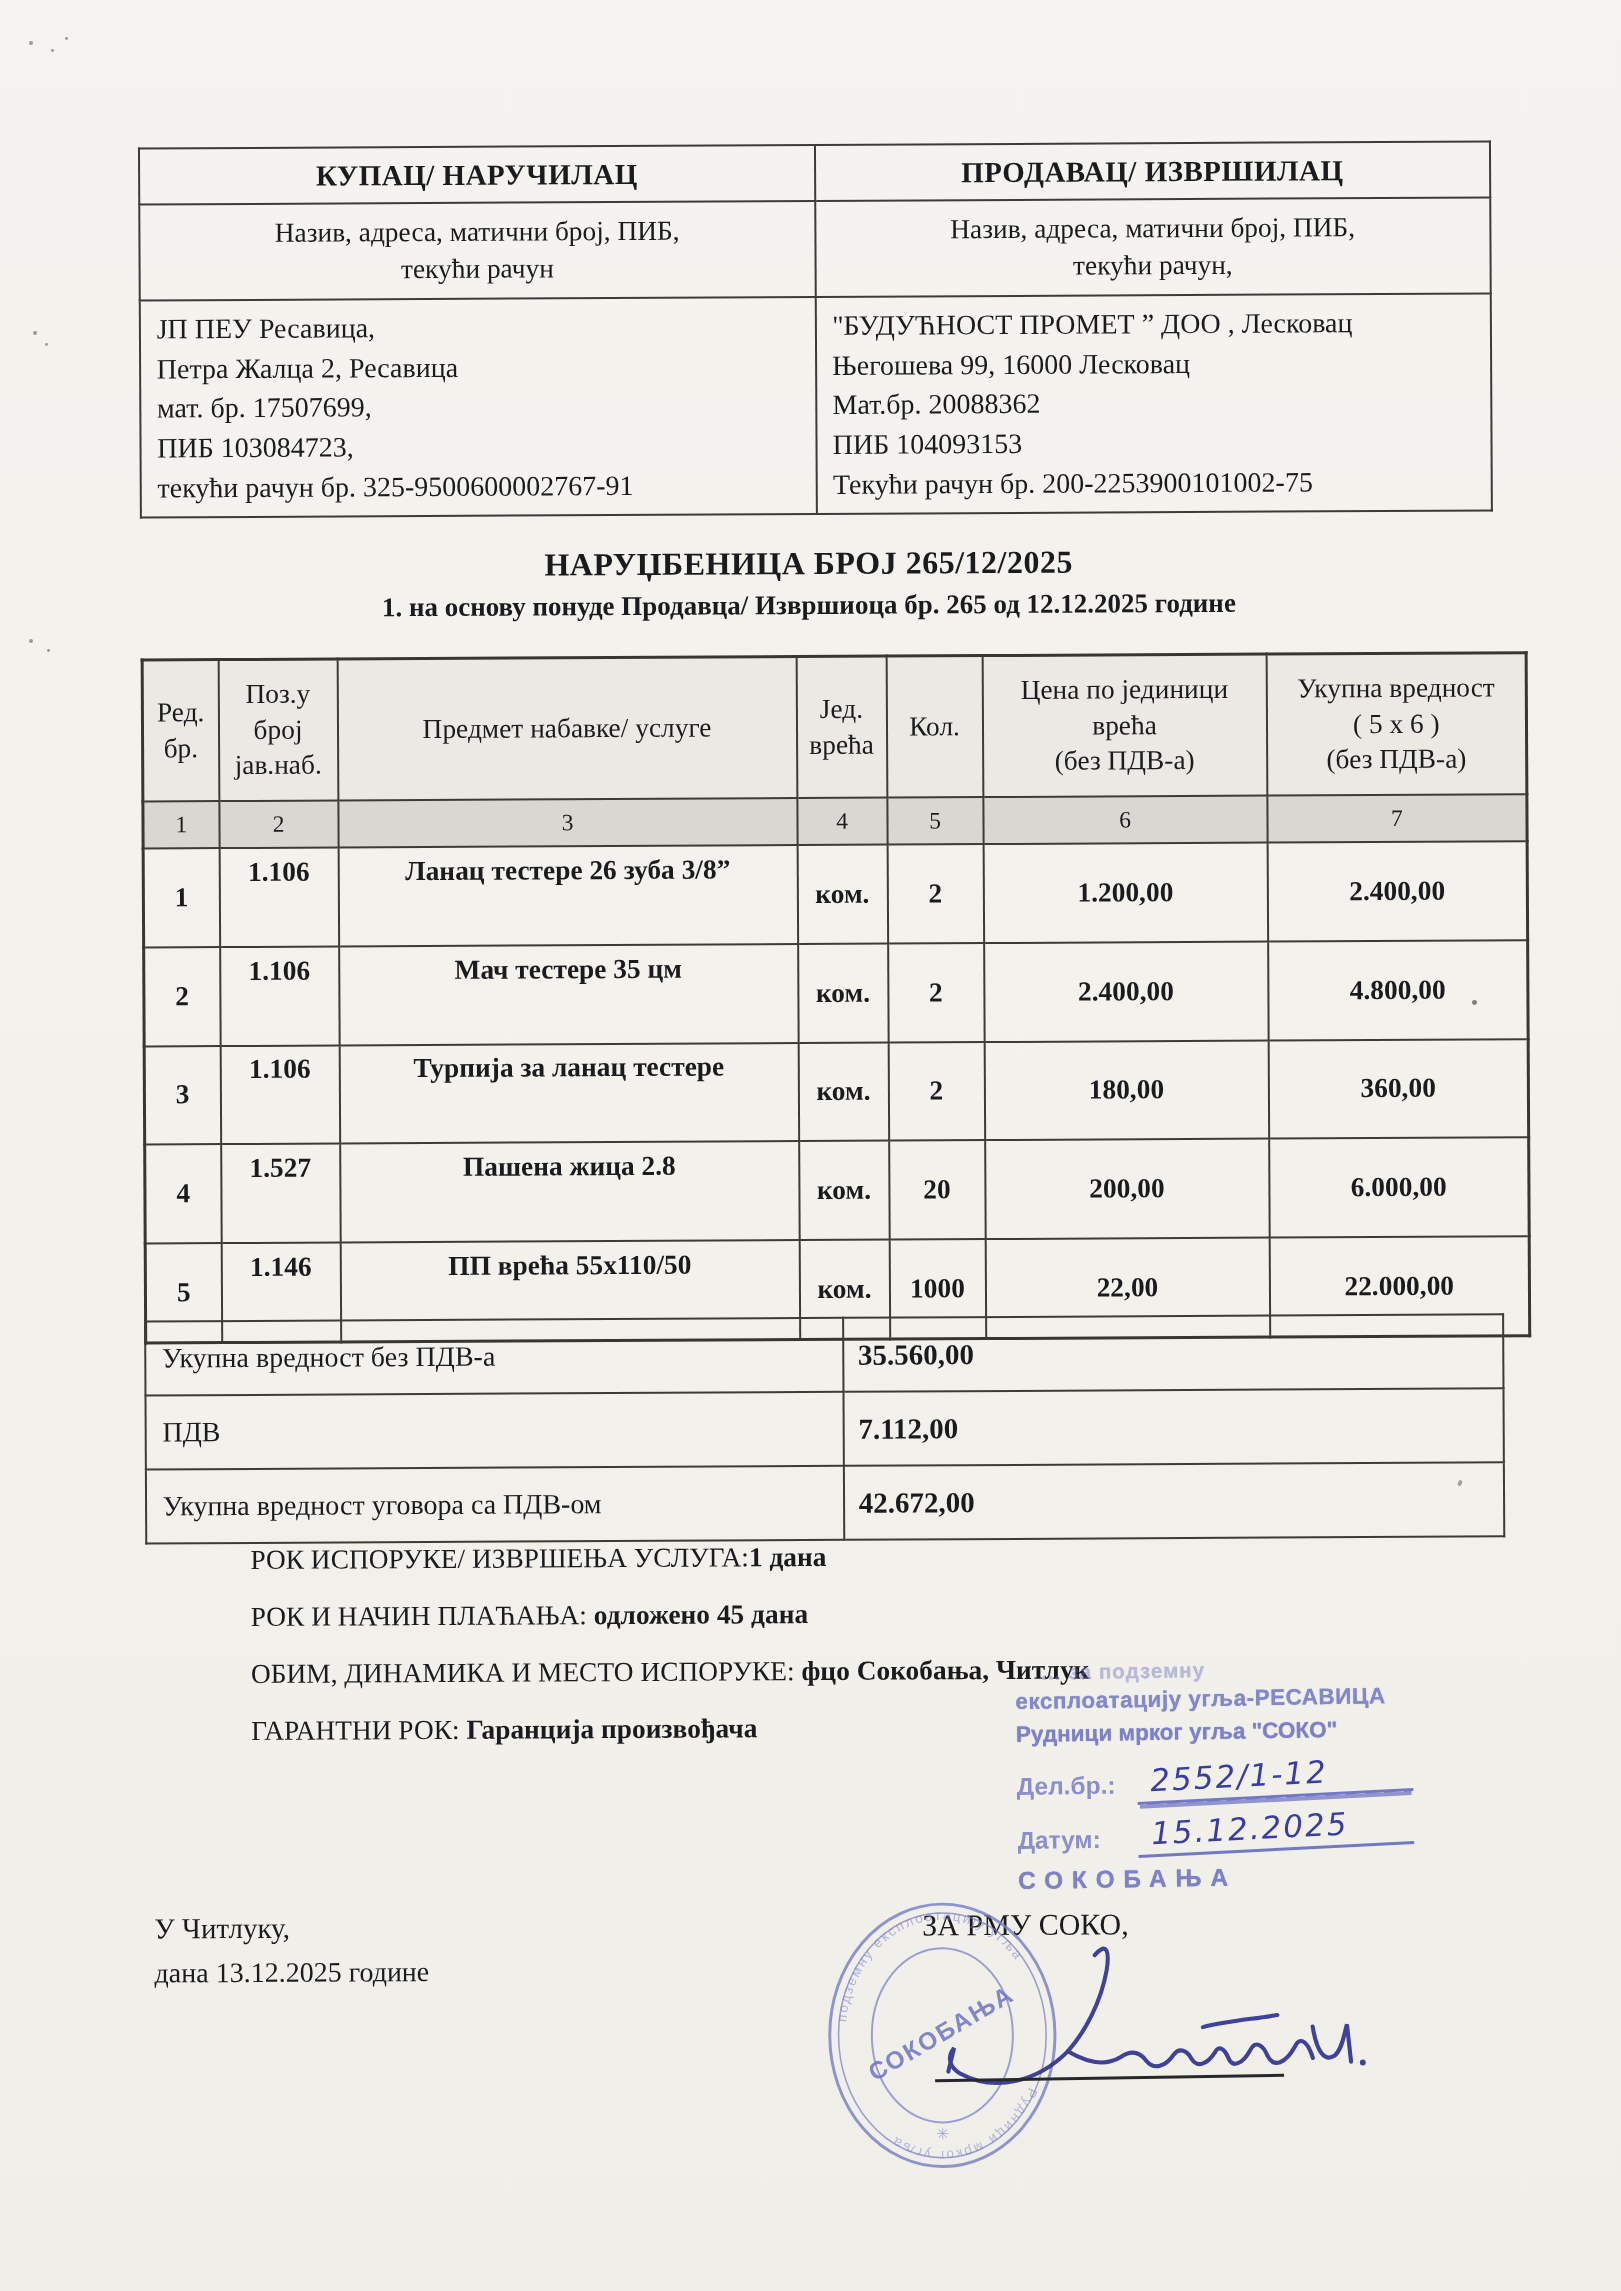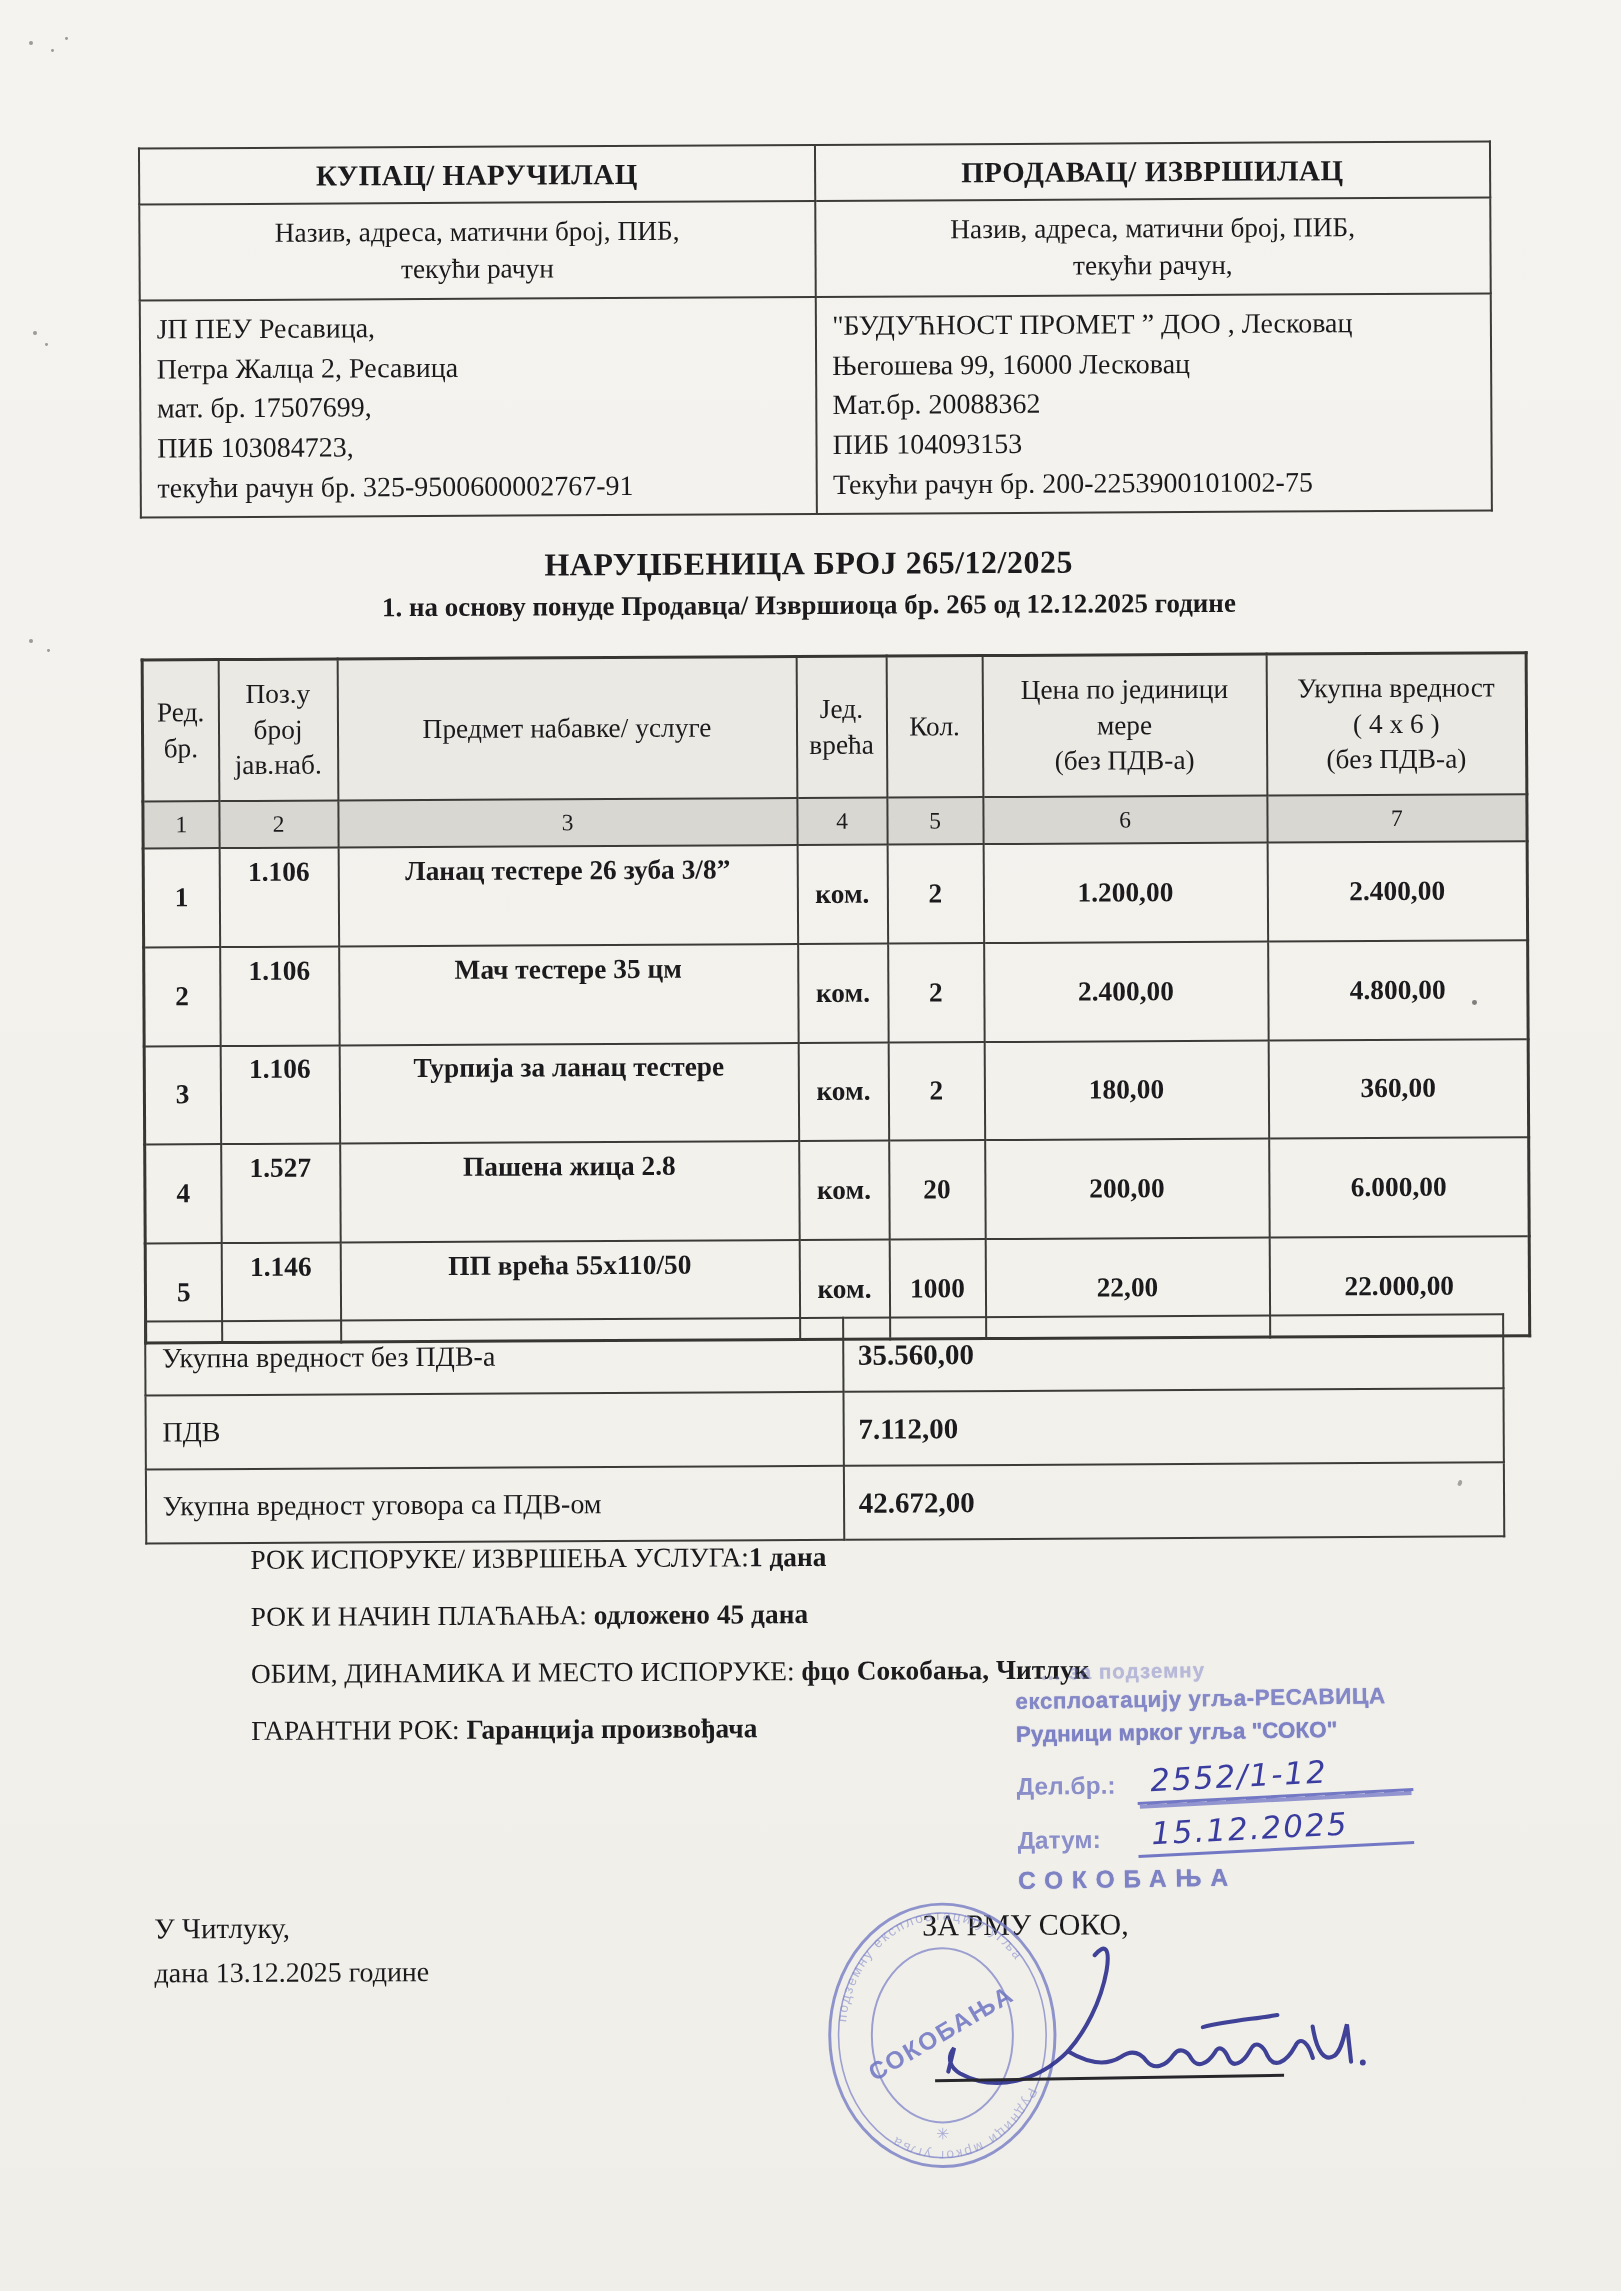--- a/index.html
+++ b/index.html
@@ -141,24 +141,24 @@
           <th>Ред.
 бр.</th>
           <th>Поз.у
 број
 јав.наб.</th>
           <th>Предмет набавке/ услуге</th>
           <th>Јед.
 врећа</th>
           <th>Кол.</th>
           <th>Цена по јединици
-мере
+врећа
 (без ПДВ-а)</th>
           <th>Укупна вредност
-( 4 x 6 )
+( 5 x 6 )
 (без ПДВ-а)</th>
         </tr>
         <tr class="num-row">
           <td>1</td>
           <td>2</td>
           <td>3</td>
           <td>4</td>
           <td>5</td>
           <td>6</td>
           <td>7</td>

